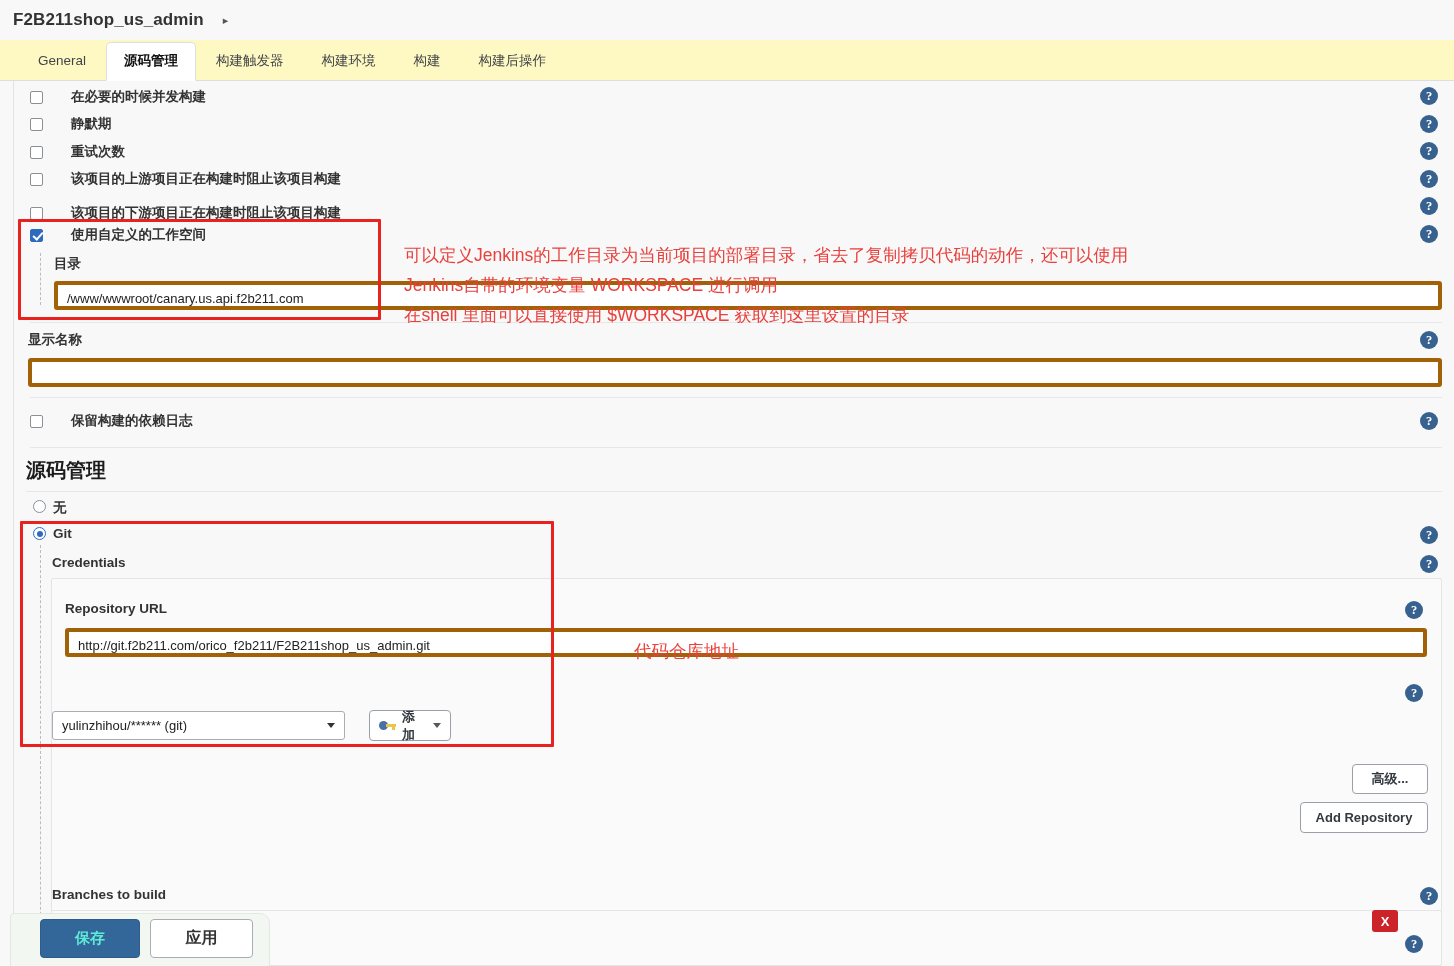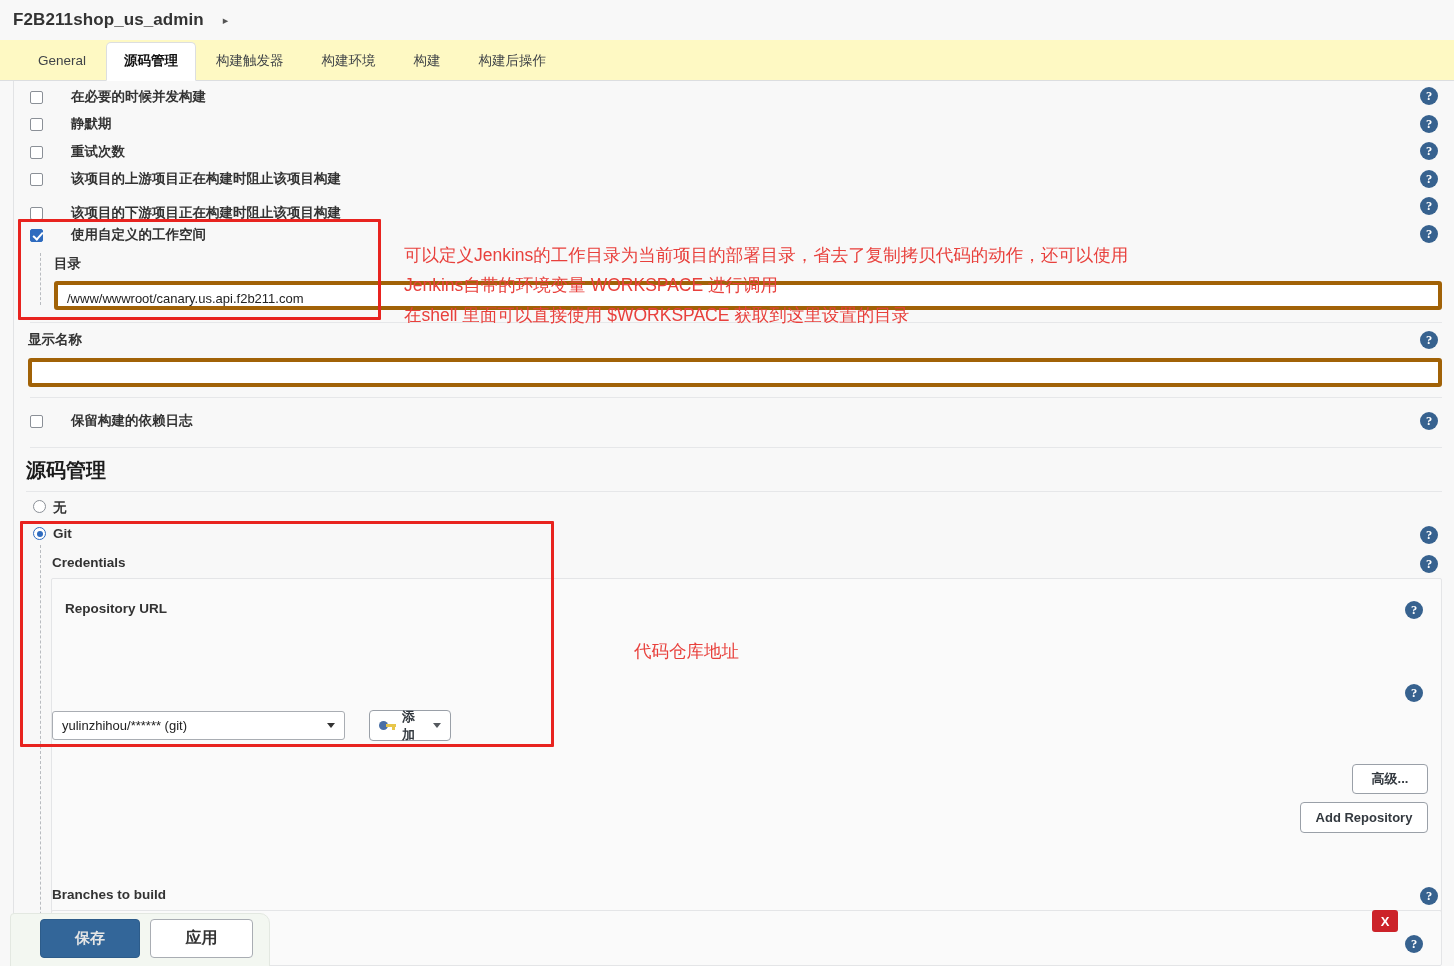--- a/index.html
+++ b/index.html
@@ -162,21 +162,21 @@
   }
 
   
   .savebar {
     position: absolute; left: 10px; top: 913px; width: 260px; height: 60px;
     background: #f3f7f1; border: 1px solid #e3e8e1;
     border-top-right-radius: 10px; border-top-left-radius: 4px;
   }
   .btn-save {
     position: absolute; left: 40px; top: 919px; width: 100px; height: 39px;
-    background: #336699; color: #e5e5e5; border: 1px solid #2d5c8a; border-radius: 4px;
+    background: #336699; color: #5eead4; border: 1px solid #2d5c8a; border-radius: 4px;
     font-size: 15px; font-weight: bold;
     display: flex; align-items: center; justify-content: center; cursor: pointer;
   }
   .btn-apply {
     position: absolute; left: 150px; top: 919px; width: 103px; height: 39px;
     background: #fff; color: #333; border: 1px solid #a9adb3; border-radius: 4px;
     font-size: 16px; font-weight: bold;
     display: flex; align-items: center; justify-content: center; cursor: pointer;
   }
 
@@ -275,20 +275,21 @@
 
     <div class="dashguide" style="left:40px; top:464px; height:420px;"></div>
 
     <div class="flabel" style="left:52px; top:474px;">Credentials</div>
     <div class="help" style="left:1420px; top:474px;">?</div>
 
     <div class="panel" style="left:51px; top:497px; width:1391px; height:366px;"></div>
 
     <div class="flabel" style="left:65px; top:520px;">Repository URL</div>
     <div class="help" style="left:1405px; top:520px;">?</div>
+    <div class="jinput" style="left:65px; top:547px; width:1362px;">http://git.f2b211.com/orico_f2b211/F2B211shop_us_admin.git</div>
 
     <div class="flabel" style="left:65px; top:631px;">Credentials</div>
     <div class="help" style="left:1405px; top:603px;">?</div>
 
     <div class="jselect" style="left:52px; top:630px; width:293px;">
       <span>yulinzhihou/****** (git)</span>
       <span class="caret"></span>
     </div>
 
     <div class="btn btn-add-cred" style="left:369px; top:629px; width:82px; height:31px;">

